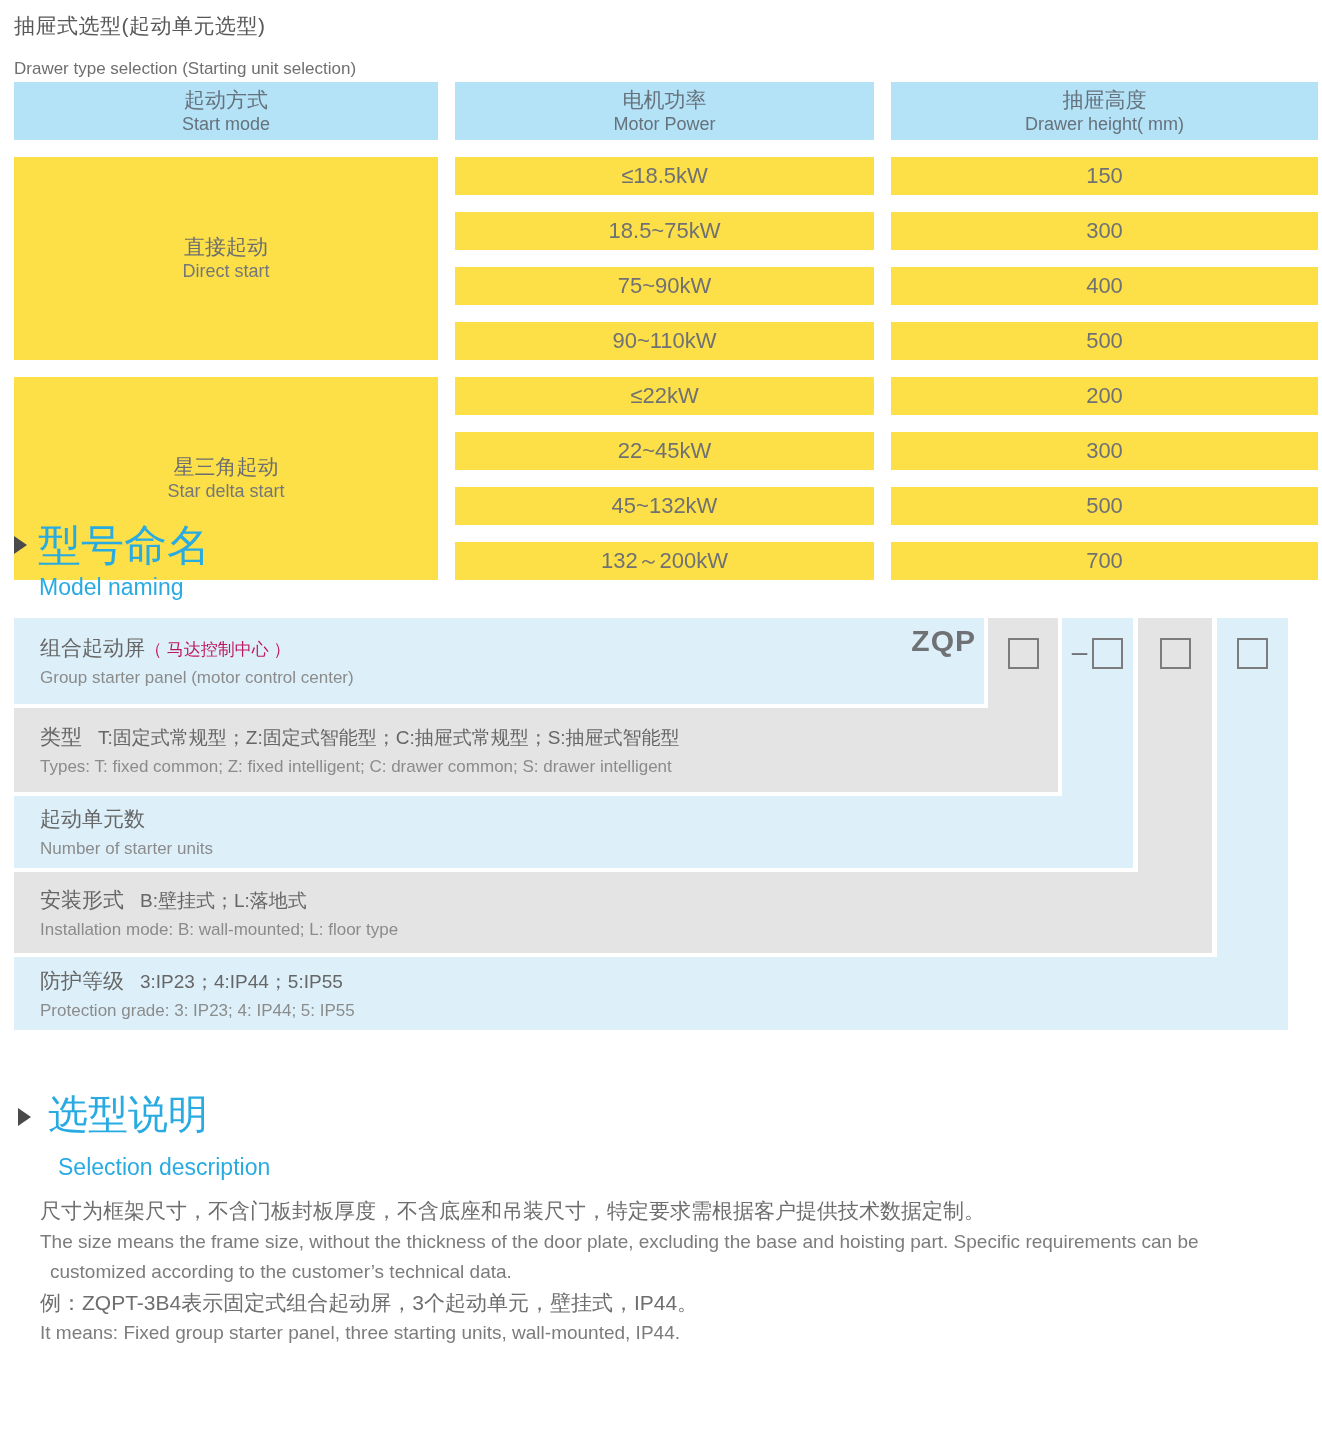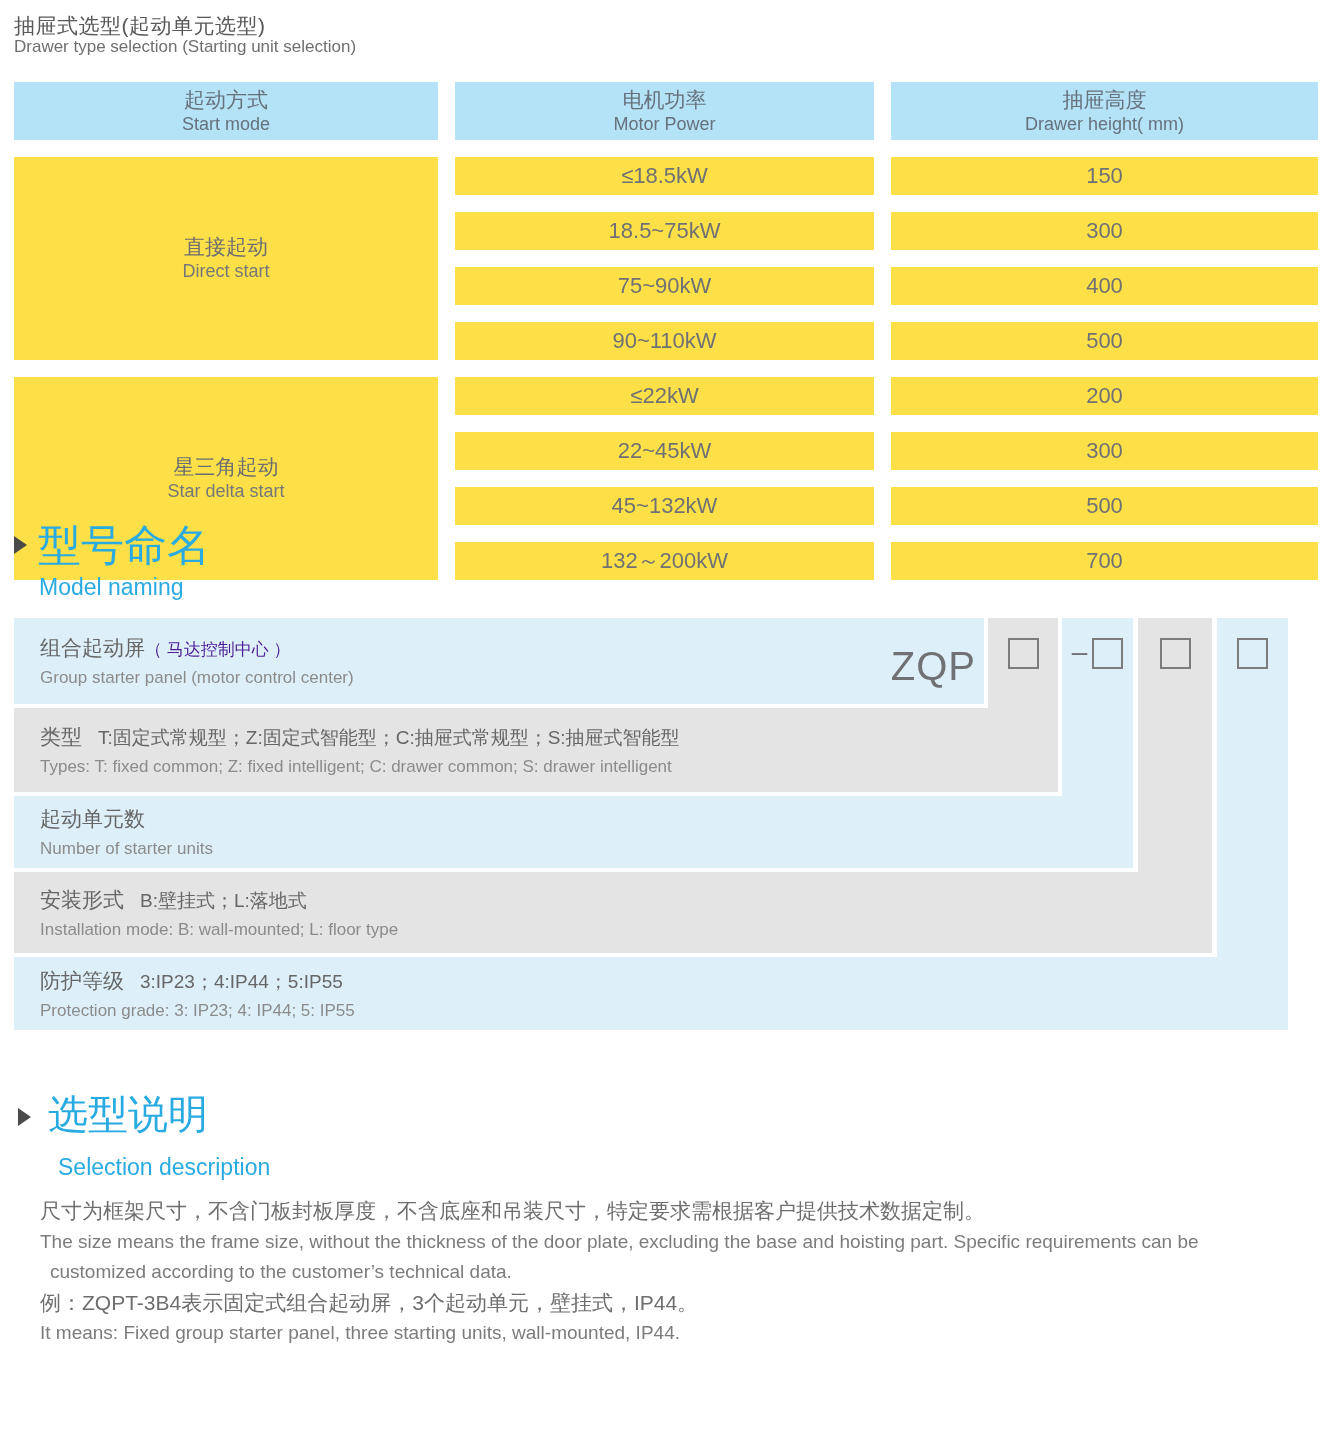--- a/index.html
+++ b/index.html
@@ -2,21 +2,21 @@
 <html><head>
 <meta charset="utf-8">
 <style>
   html,body{margin:0;padding:0;background:#ffffff;}
   .page{
     position:relative;width:1322px;height:1436px;background:#ffffff;overflow:hidden;
     font-family:"Liberation Sans","DejaVu Sans",sans-serif;
   }
   
   .doc-title{position:absolute;left:14px;top:12px;font-size:21px;color:#595757;letter-spacing:.5px;}
-  .doc-subtitle{position:absolute;left:14px;top:37px;font-size:17px;color:#6f6f6f;text-align:center;}
+  .doc-subtitle{position:absolute;left:14px;top:59px;font-size:17px;color:#6f6f6f;text-align:center;}
   
   .sel-table{
     position:absolute;left:14px;top:82px;width:1276px;
     display:grid;grid-template-columns:424px 419px 427px;
     grid-template-rows:58px repeat(8,38px);gap:17px;
   }
   .sel-table .th{
     background:#b4e2f7;display:flex;flex-direction:column;align-items:center;justify-content:center;
     color:#66727c;line-height:1.25;
   }
@@ -44,38 +44,38 @@
   #model-heading .h-zh{margin-left:24px;font-size:43px;}
   #model-heading .h-en{margin-left:25px;margin-top:7px;font-size:23px;}
   #selection-heading{left:18px;top:1094px;}
   #selection-heading .arrow-icon{top:14px;}
   #selection-heading .h-zh{margin-left:30px;font-size:40px;}
   #selection-heading .h-en{margin-left:40px;margin-top:20px;font-size:23px;}
   
   .diagram{position:absolute;left:14px;top:618px;width:1274px;height:412px;}
   .d-band{position:absolute;left:0;display:flex;flex-direction:column;justify-content:center;padding-left:26px;box-sizing:border-box;}
   .d-band .zh{font-size:21px;color:#666666;}
-  .d-band .zh .paren{font-size:17px;color:#4c1d95;}
+  .d-band .zh .paren{font-size:17px;color:#be185d;}
   .d-band .zh .detail{font-size:19px;color:#666666;margin-left:16px;}
   .d-band .en{font-size:17px;color:#8b8b8b;margin-top:6px;}
   .blue{background:#ddf0fa;}
   .gray{background:#e4e4e4;}
   .b1{top:0;height:86px;width:970px;}
   .b2{top:90px;height:84px;width:1044px;}
   .b3{top:178px;height:72px;width:1119px;}
   .b4{top:254px;height:81px;width:1198px;}
   .b5{top:339px;height:73px;width:1274px;}
   .d-col{position:absolute;top:0;display:flex;justify-content:center;align-items:flex-start;padding-top:20px;box-sizing:border-box;}
   .c1{left:974px;width:70px;height:174px;}
   .c2{left:1048px;width:71px;height:250px;}
   .c3{left:1124px;width:74px;height:335px;}
   .c4{left:1203px;width:71px;height:412px;}
   .box{width:27px;height:27px;border:2px solid #7c7c7c;background:transparent;}
   .dash{font-size:28px;line-height:27px;color:#6f7174;margin-right:5px;}
-  .code{position:absolute;right:8px;top:26px;font-size:40px;color:#6f7174;letter-spacing:1px;}
+  .code{position:absolute;right:8px;top:6px;font-size:30px;color:#6f7174;letter-spacing:1px;font-weight:bold;}
   
   .description{position:absolute;left:40px;top:1196px;width:1250px;}
   .description .line{line-height:30.5px;}
   .description .zh{font-size:21px;color:#6e6e6e;}
   .description .en{font-size:19px;color:#7c7c7c;}
   .description .indent{padding-left:10px;}
 </style>
 </head>
 <body>
 

